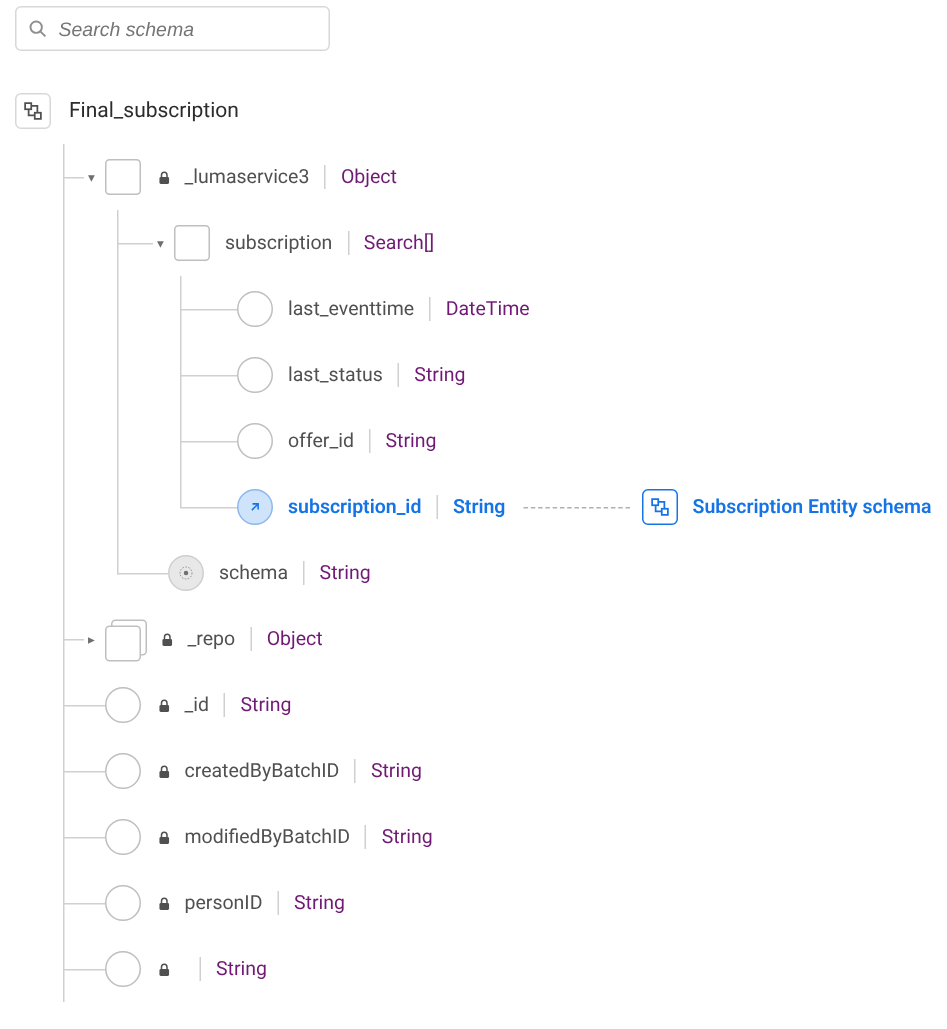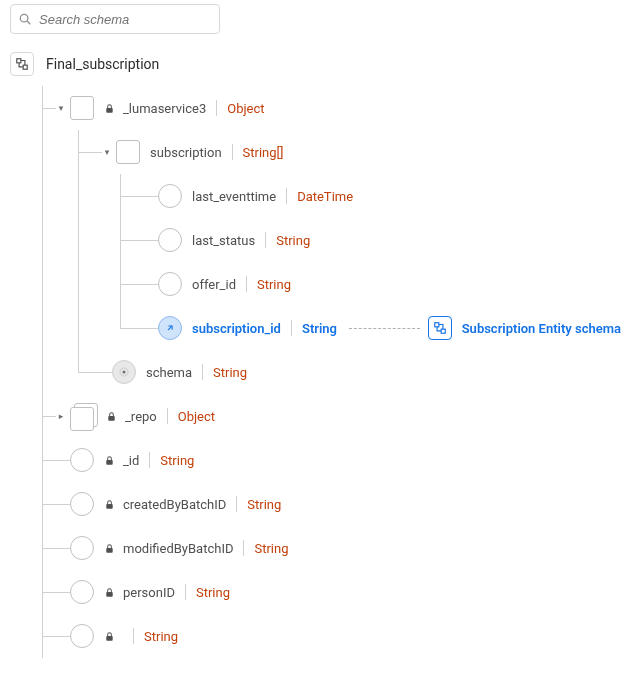--- a/index.html
+++ b/index.html
@@ -17,21 +17,21 @@
   }
   .panel-title {
     font-weight: 600;
     font-size: 13px;
     color: #2c2c2c;
     margin: 0 0 8px 0;
   }
   .search-wrap {
     position: relative;
     width: 210px;
-    margin-bottom: 8px;
+    margin-bottom: 18px;
   }
   .search-input {
     width: 100%;
     height: 30px;
     border: 1px solid #d8d8d8;
     border-radius: 4px;
     padding: 0 8px 0 28px;
     font-size: 13px;
     font-style: italic;
     color: #8e8e8e;
@@ -146,21 +146,21 @@
     text-align: right;
   }
   .divider {
     width: 1px;
     height: 16px;
     background: #d0d0d0;
     margin: 0 10px;
     flex-shrink: 0;
   }
   .field-type {
-    color: #c2410c;
+    color: #701a75;
     font-size: 13px;
     white-space: nowrap;
   }
   .field-type.link {
     color: #1473e6;
     font-weight: 600;
   }
   
   .conncol {
     position: relative;
@@ -259,21 +259,21 @@
           <div class="vline vfull" style="left:32px"></div>
         </div>
       <div class="conncol" style="width:46px">
           <div class="vline vfull" style="left:22px"></div>
           <div class="hline" style="left:22px;width:24px"></div>
         </div>
       <span class="chev">▾</span>
       <span class="square"></span>
       <span class="field-name">subscription</span>
       <span class="divider"></span>
-      <span class="field-type">String[]</span>
+      <span class="field-type">Search[]</span>
     </div>
 
     <div class="row">
       <div class="conncol" style="width:46px">
           <div class="vline vfull" style="left:32px"></div>
         </div>
       <div class="conncol" style="width:46px">
           <div class="vline vfull" style="left:22px"></div>
         </div>
       <div class="conncol" style="width:56px">

